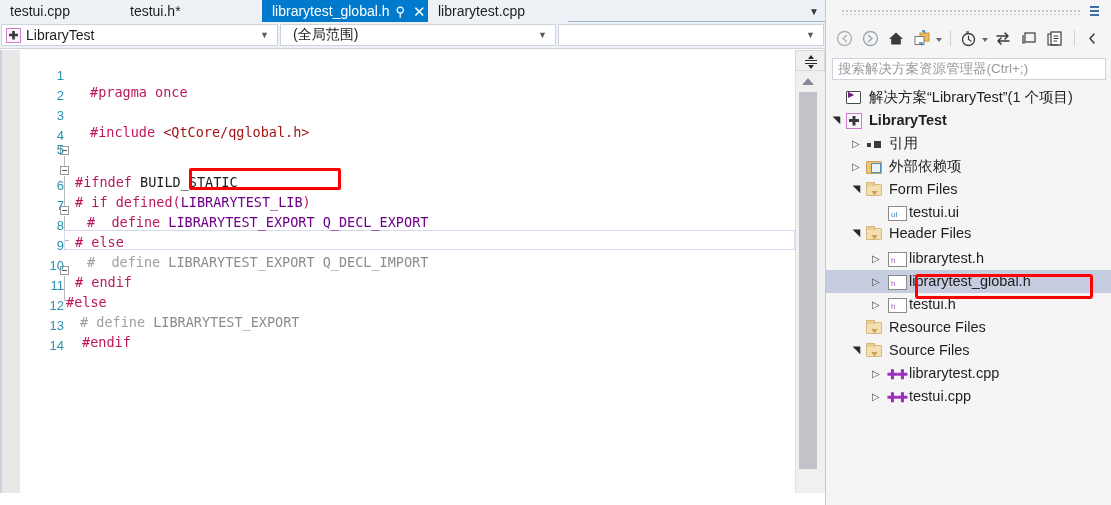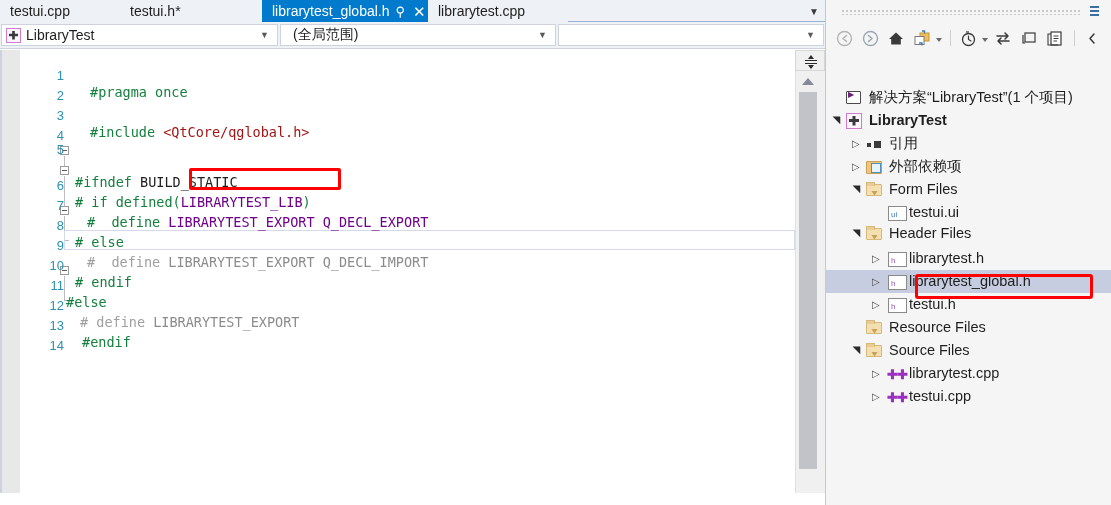--- a/index.html
+++ b/index.html
@@ -116,21 +116,21 @@
     position: absolute; left: 0; width: 44px;
     text-align: right;
     color: #2b91af; font-size: 13px;
     font-family: "Liberation Sans", sans-serif;
     line-height: 20px;
   }
   .code-text {
     position: absolute; left: 56px; line-height: 20px;
     color: #6d6d6d;
   }
-  .tok-dir  { color: #15803d; }
+  .tok-dir  { color: #be185d; }
   .tok-id   { color: #1e1e1e; }
   .tok-str  { color: #a31515; }
   .tok-macro{ color: #6f008a; }
   .tok-dim  { color: #a0a0a0; }
   .tok-dimid{ color: #8c8c8c; }
 
   
   .fold {
     position: absolute; left: 40px;
     width: 9px; height: 9px; top: 6px;
@@ -615,20 +615,23 @@
           </svg>
       </span>
       <span class="tb-sep"></span>
       <span class="tb">
         <svg width="14" height="17" viewBox="0 0 14 17">
             <path d="M9 4 L5 8.5 L9 13" fill="none" stroke="#3a3a3a" stroke-width="1.5" stroke-linecap="round" stroke-linejoin="round"></path>
           </svg>
       </span>
     </div>
 
+    <div id="se-search">
+      <span>搜索解决方案资源管理器(Ctrl+;)</span>
+    </div>
 
     <div id="se-tree">
 
       <div class="tr" style="top:0px;">
         <span class="tw" style="margin-left:5px;"></span>
         <span class="ticon">
             <span class="ic-solution"></span>
           </span>
         <span class="tlabel">解决方案“LibraryTest”(1 个项目)</span>
       </div>

